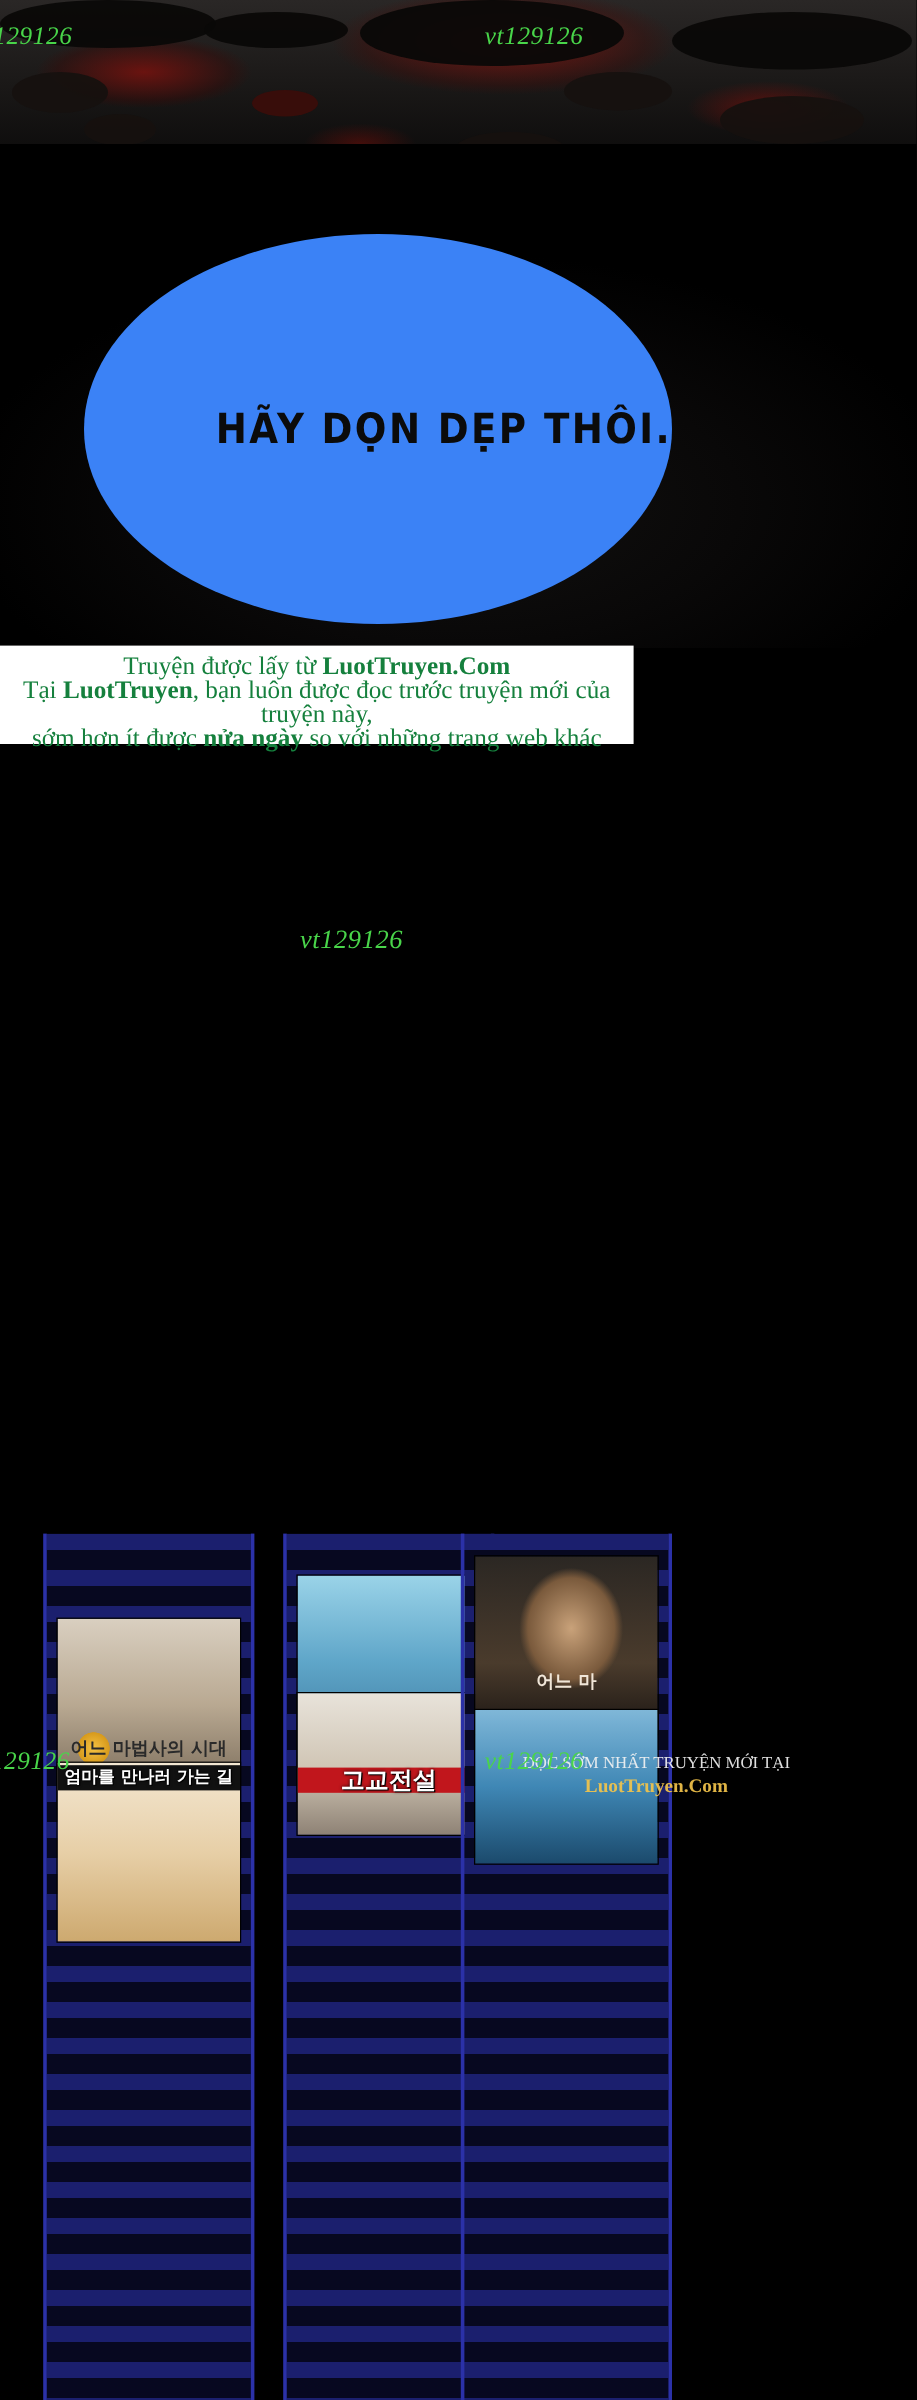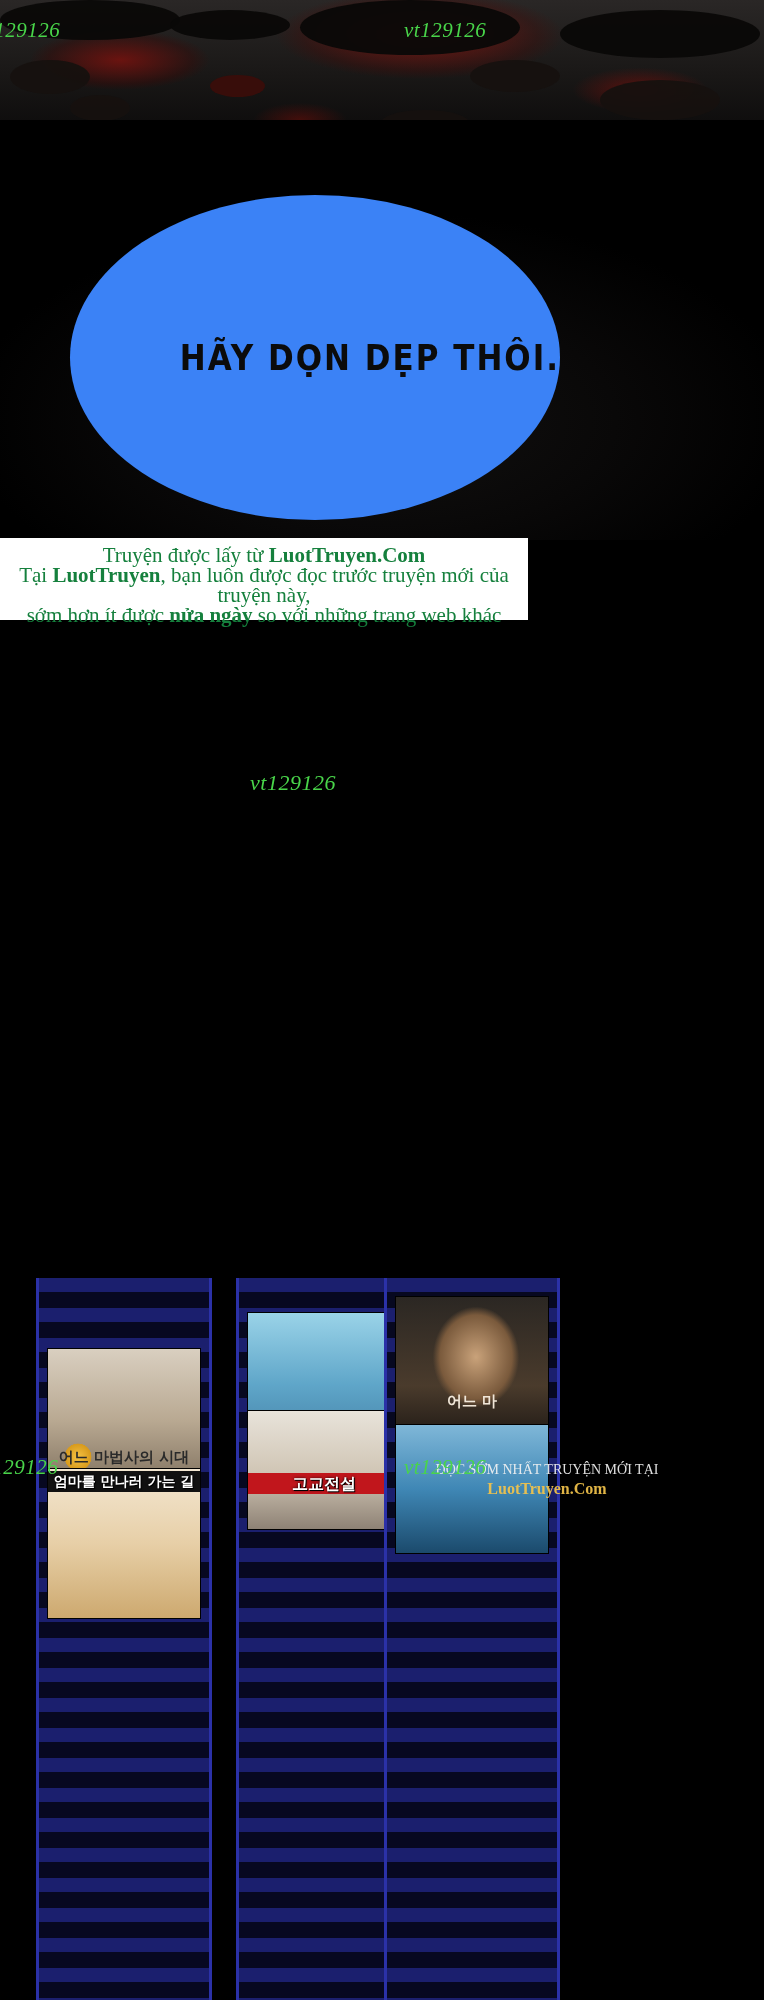--- a/index.html
+++ b/index.html
@@ -177,21 +177,21 @@
     font-weight: bold;
     color: #fff;
     text-shadow: 0 0 3px #000, 1px 1px 0 #000;
     font-size: 15px;
     line-height: 17px;
   }
   .cover-title.red {
     color: #ffffff;
     background: #c1161c;
     padding: 2px 0;
-    font-size: 16px;
+    font-size: 20px;
   }
   .cover-title.black {
     background: #111;
     color: #fff;
     padding: 2px 0;
     font-size: 14px;
   }
   .cover-title.plain {
     color: #2a2a2a;
     text-shadow: none;

